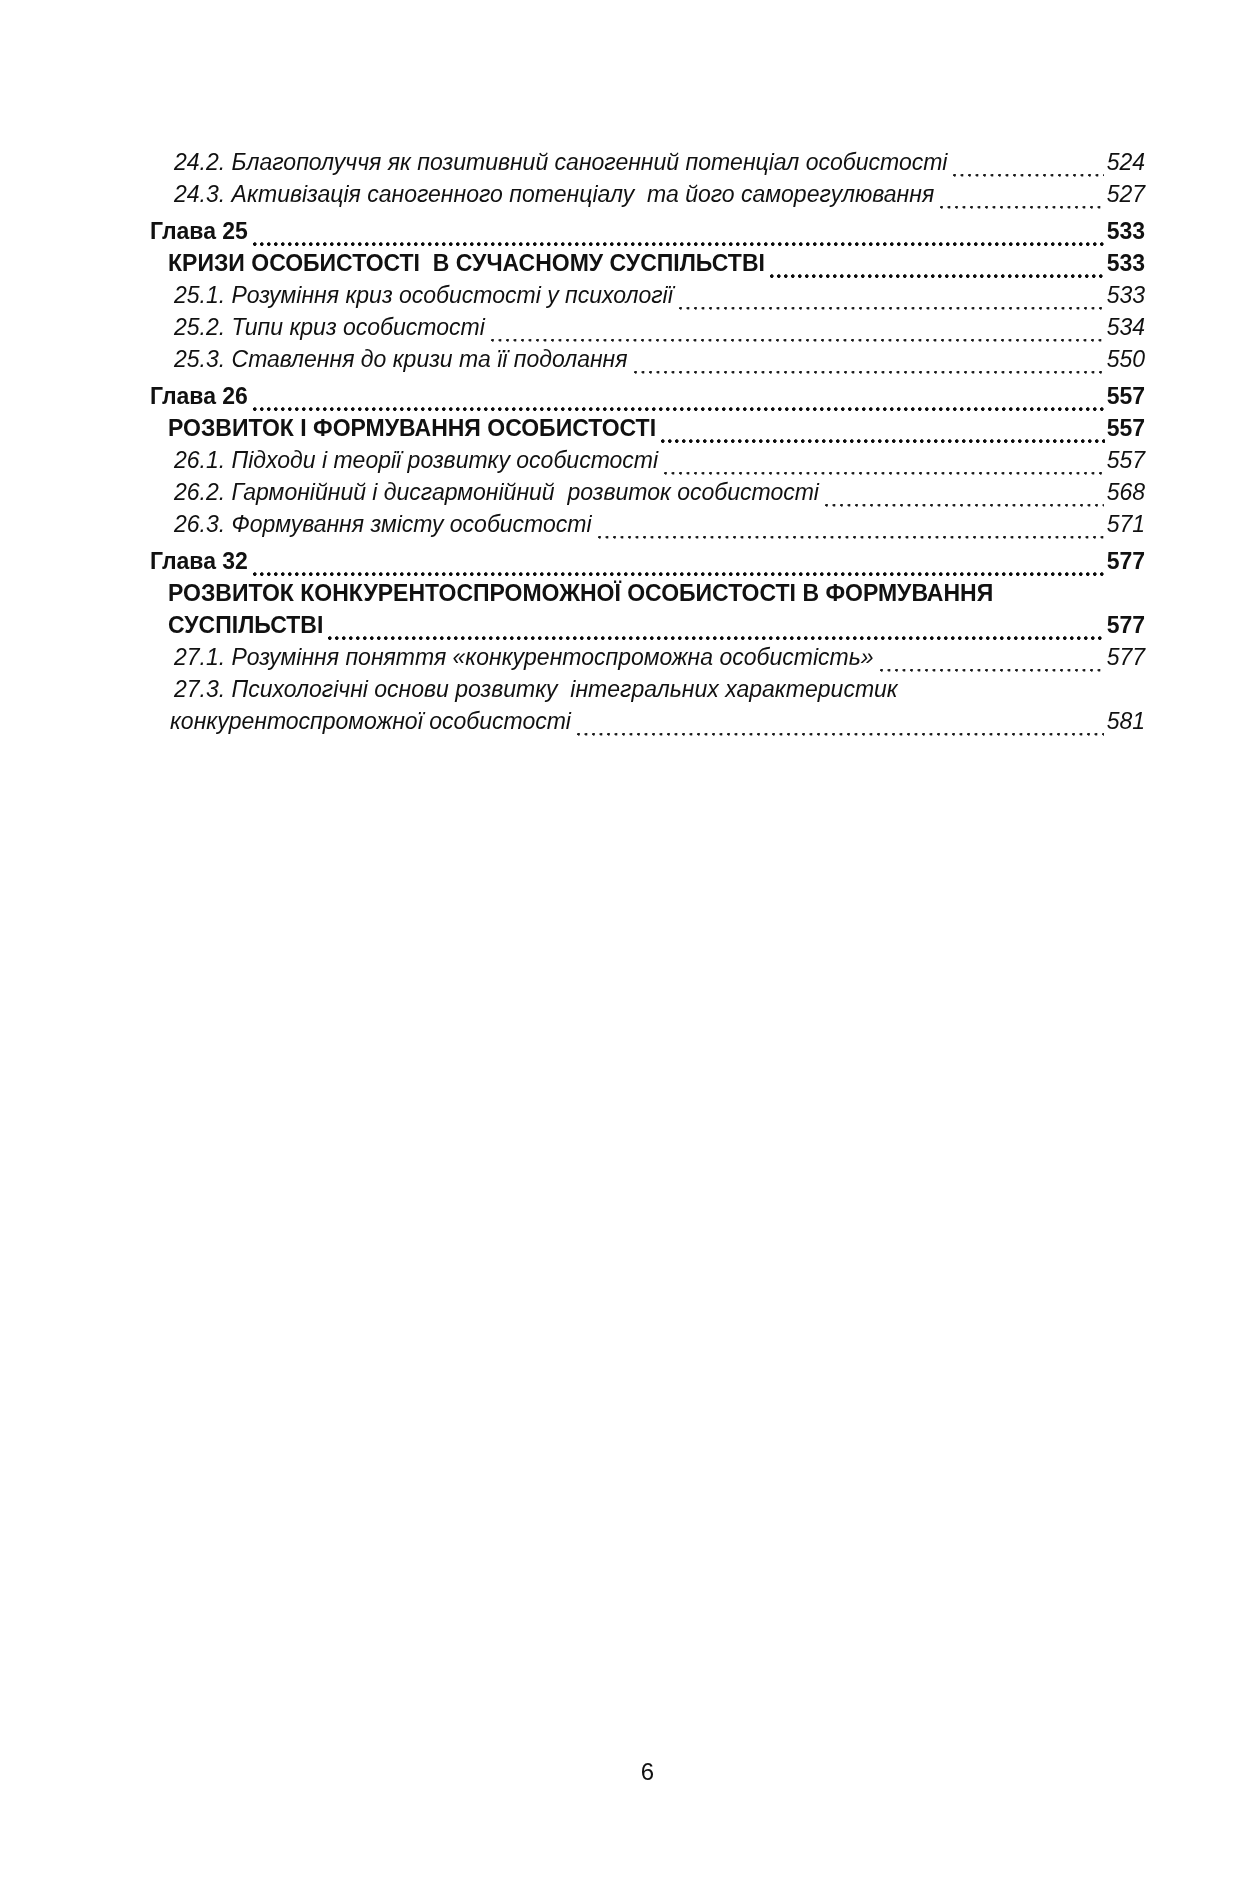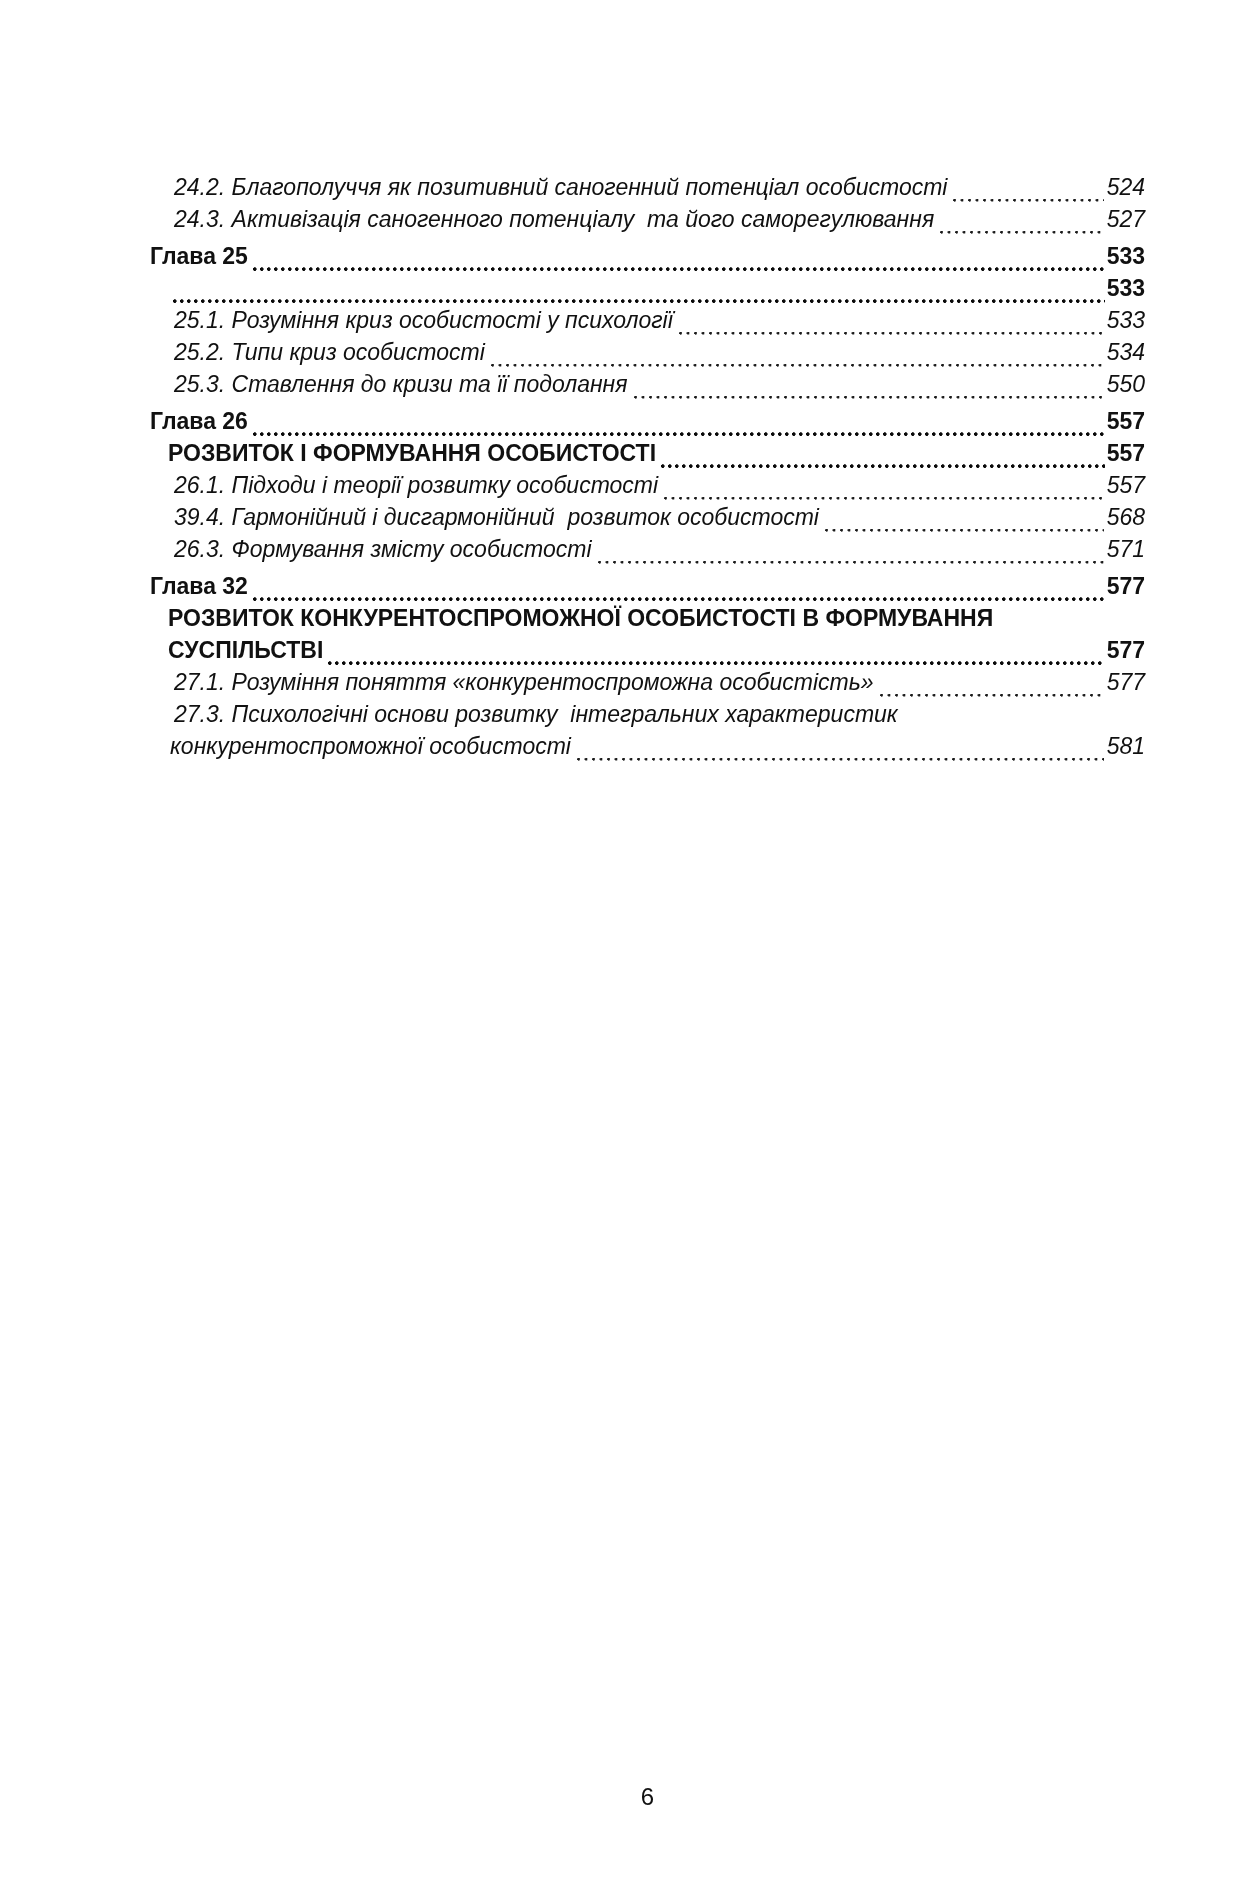--- a/index.html
+++ b/index.html
@@ -4,21 +4,20 @@
 <style>
   html, body { margin: 0; padding: 0; background: #ffffff; }
   .page {
     position: relative;
     width: 1260px;
     height: 1824px;
     background: #ffffff;
     color: #111111;
     font-family: "Liberation Sans", sans-serif;
     overflow: hidden;
-    margin-top: 25px;
   }
   .toc {
     position: absolute;
     left: 150px;
     top: 146px;
     width: 995px;
     font-size: 23px;
     line-height: 32px;
   }
   .row { display: flex; align-items: baseline; }
@@ -82,20 +81,21 @@
       <span class="pg">527</span>
     </div>
 
     <div class="row chapter">
       <span class="txt">Глава 25</span>
       <span class="leader"></span>
       <span class="pg">533</span>
     </div>
 
     <div class="row title">
+      <span class="txt">КРИЗИ ОСОБИСТОСТІ  В СУЧАСНОМУ СУСПІЛЬСТВІ</span>
       <span class="leader"></span>
       <span class="pg">533</span>
     </div>
 
     <div class="row item">
       <span class="txt">25.1. Розуміння криз особистості у психології</span>
       <span class="leader"></span>
       <span class="pg">533</span>
     </div>
 
@@ -123,21 +123,21 @@
       <span class="pg">557</span>
     </div>
 
     <div class="row item">
       <span class="txt">26.1. Підходи і теорії розвитку особистості</span>
       <span class="leader"></span>
       <span class="pg">557</span>
     </div>
 
     <div class="row item">
-      <span class="txt">39.4. Гармонійний і дисгармонійний  розвиток особистості</span>
+      <span class="txt">26.2. Гармонійний і дисгармонійний  розвиток особистості</span>
       <span class="leader"></span>
       <span class="pg">568</span>
     </div>
 
     <div class="row item">
       <span class="txt">26.3. Формування змісту особистості</span>
       <span class="leader"></span>
       <span class="pg">571</span>
     </div>
 

